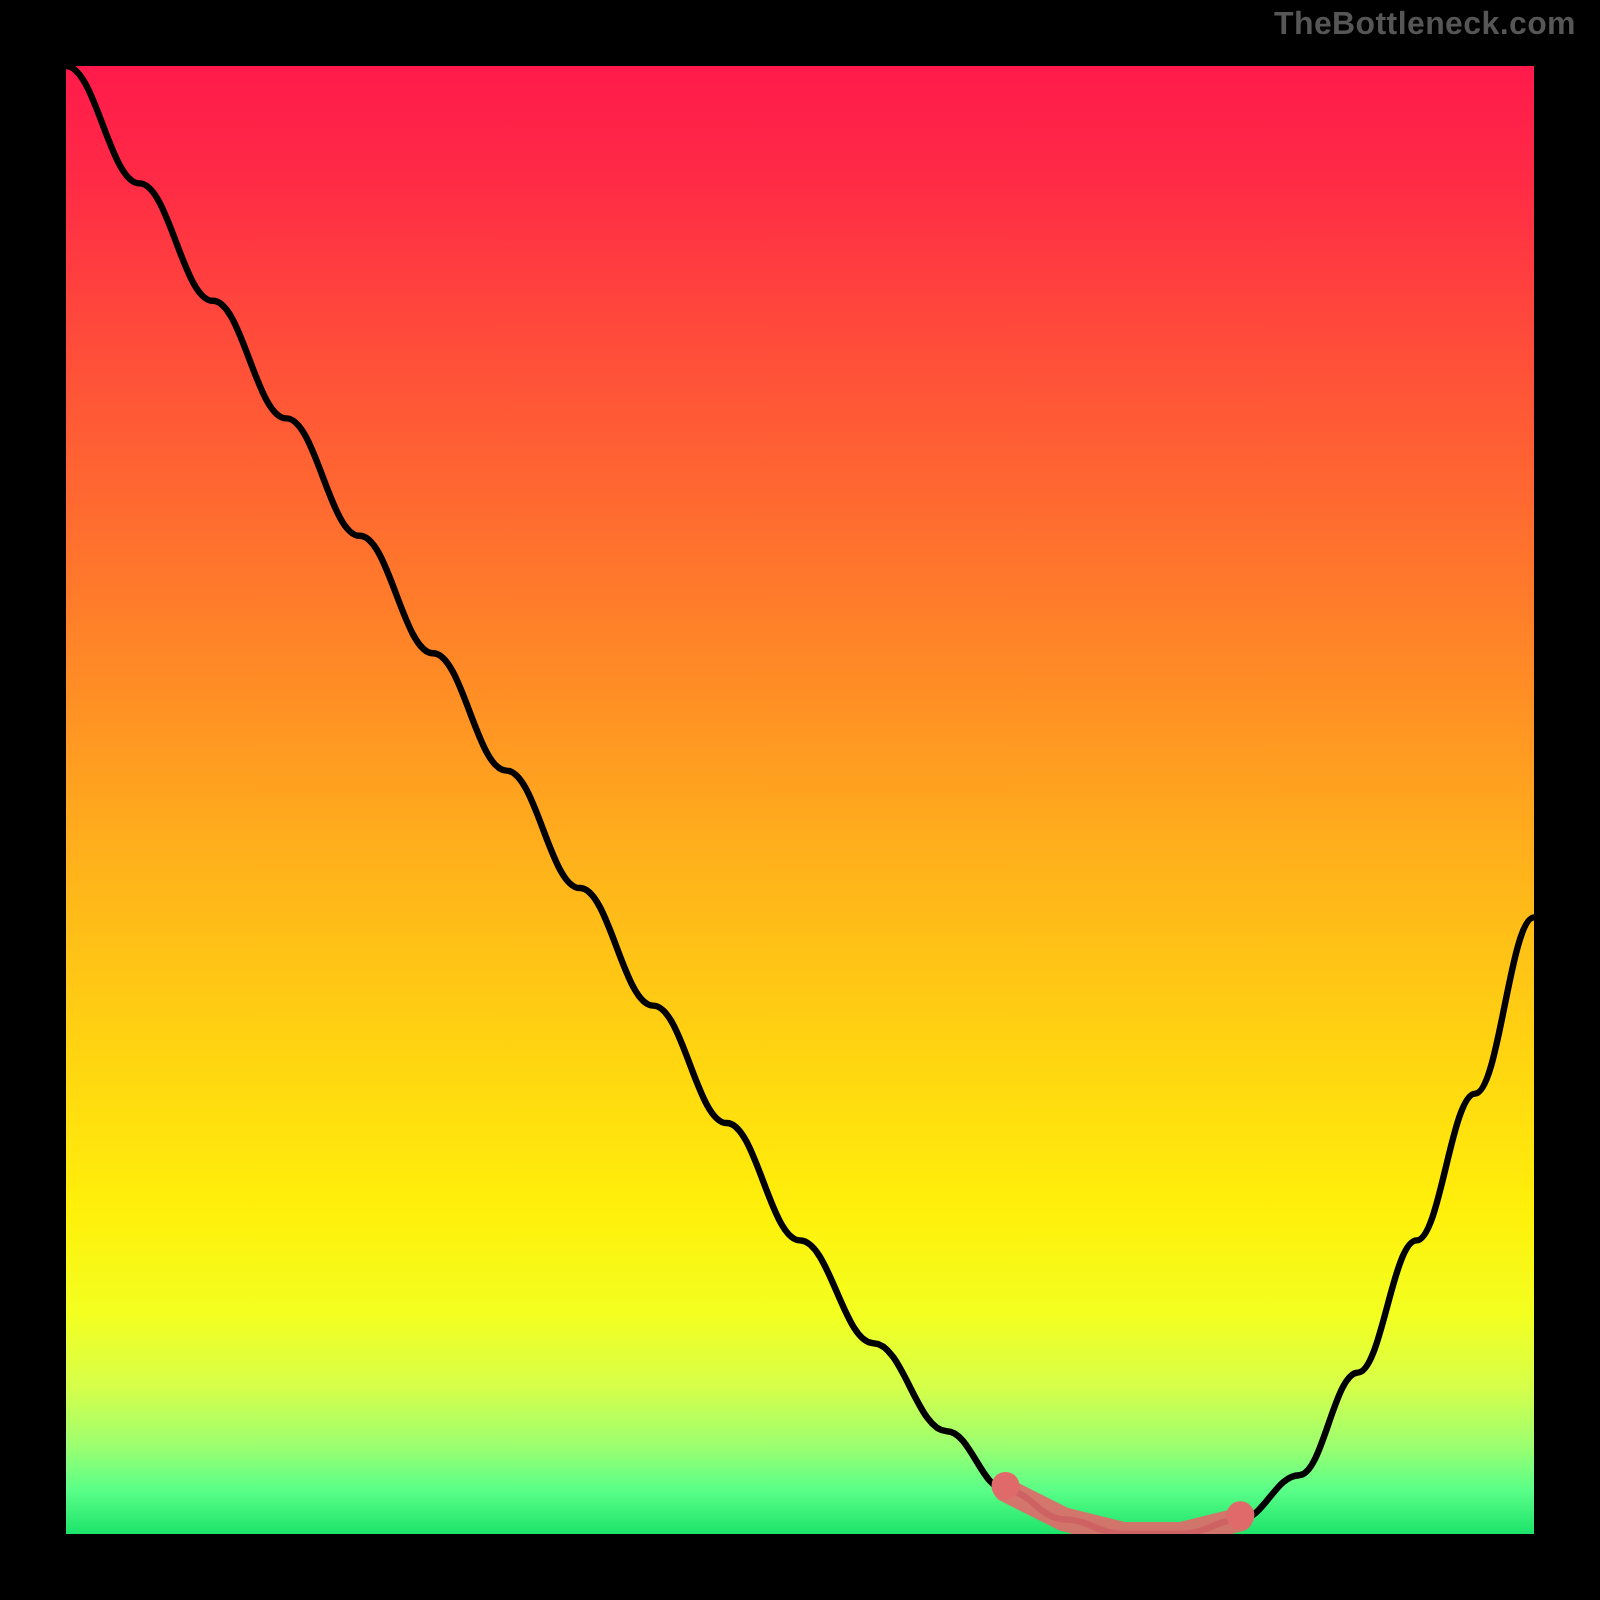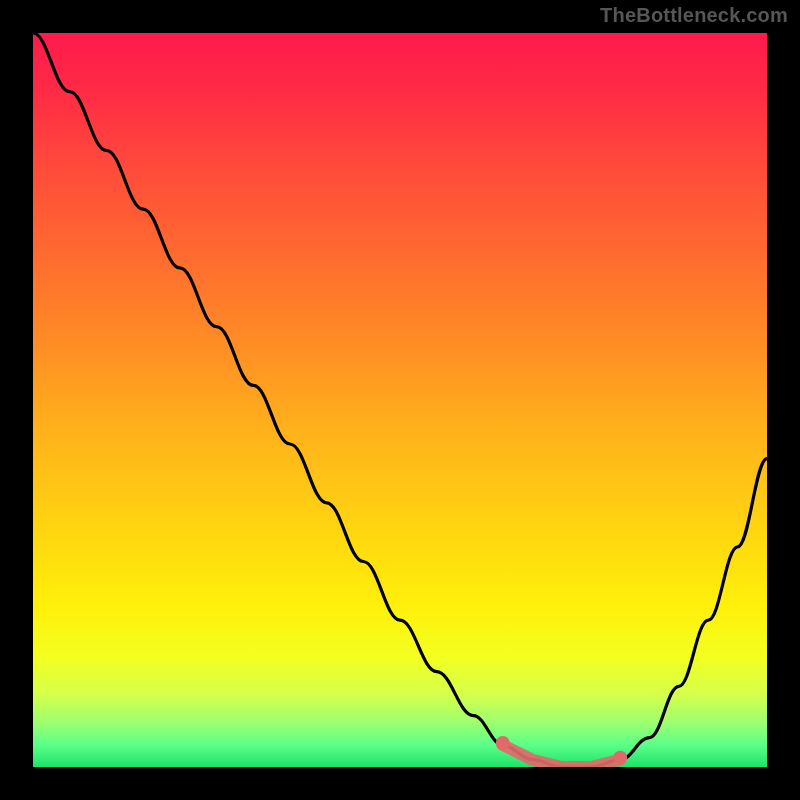--- a/index.html
+++ b/index.html
@@ -14,21 +14,21 @@
     position: relative;
     width: 800px;
     height: 800px;
     background: #000;
   }
   .watermark {
     position: absolute;
     top: 4px;
     right: 12px;
     font-family: Arial, Helvetica, sans-serif;
-    font-size: 20px;
+    font-size: 16px;
     font-weight: 600;
     color: #565656;
     z-index: 50;
     letter-spacing: 0.2px;
   }
   .plot-area {
     position: absolute;
     left: 33px;
     top: 33px;
     width: 734px;

